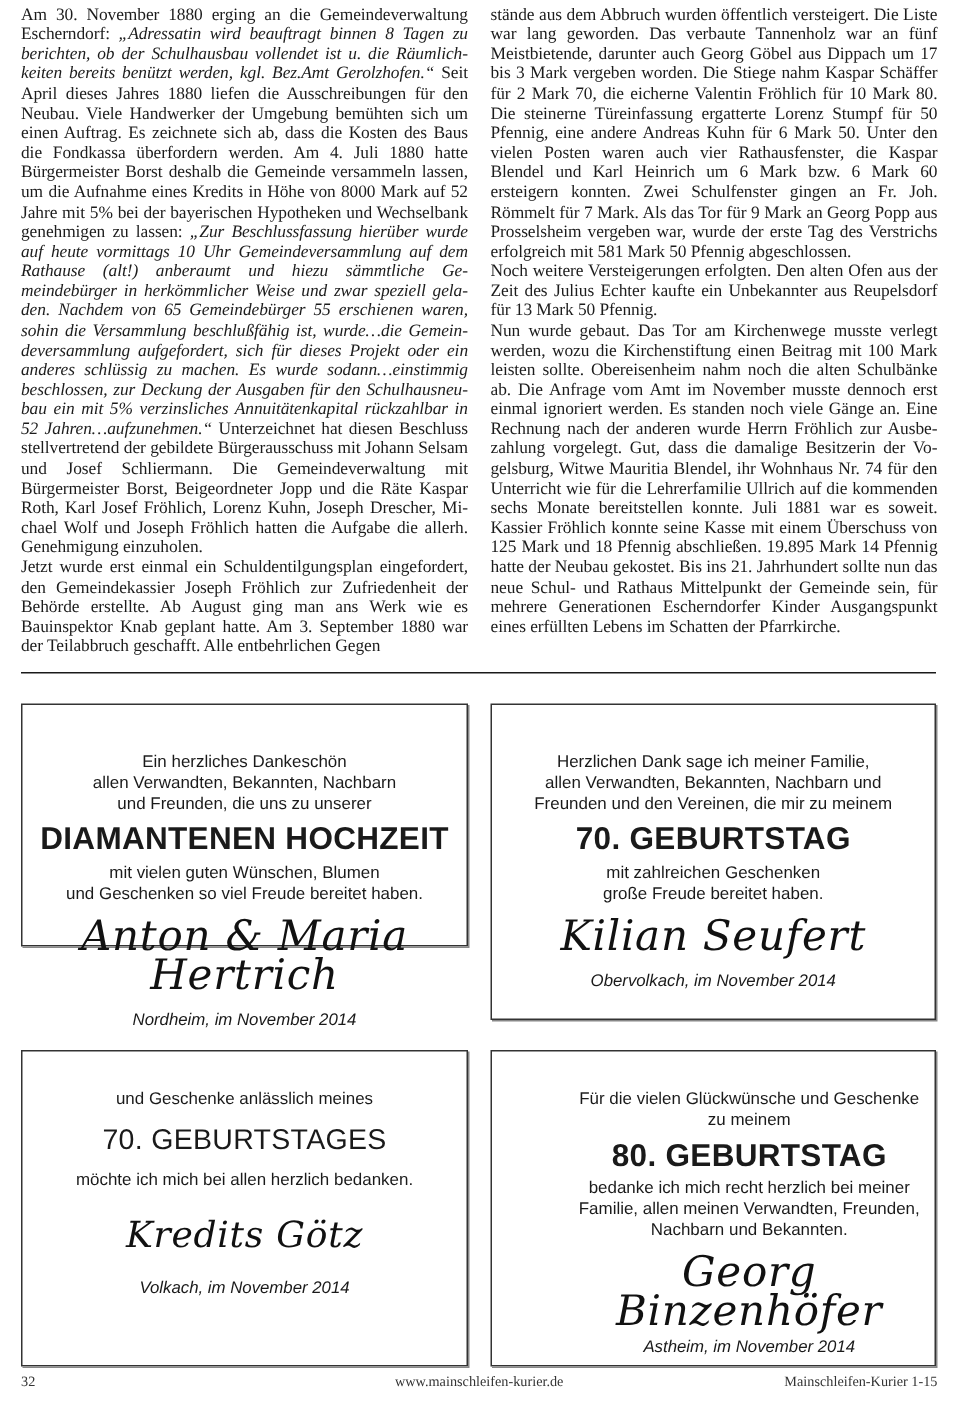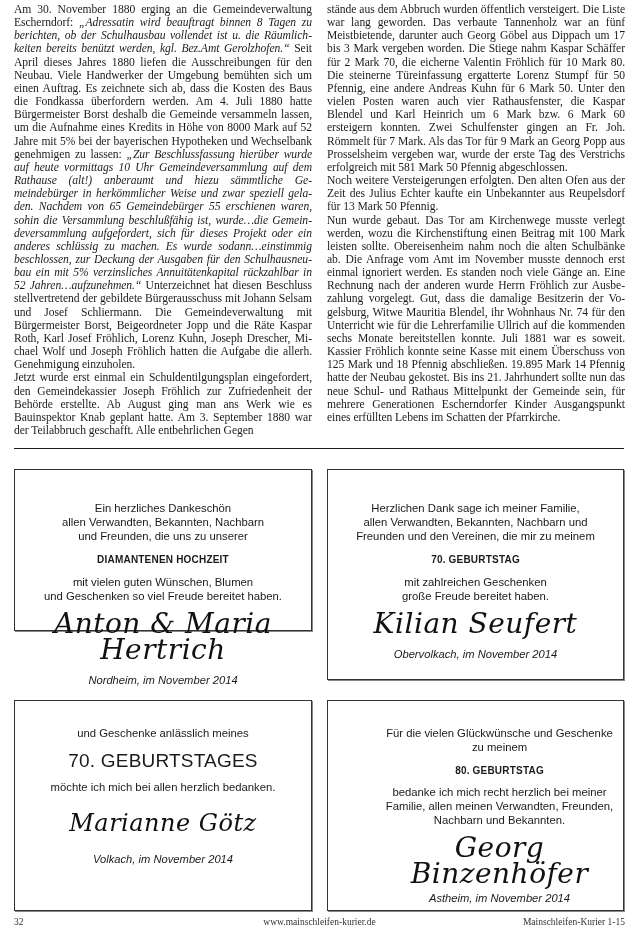--- a/index.html
+++ b/index.html
@@ -19,21 +19,21 @@
   .ad {
     position: absolute; box-sizing: border-box; border: 1.3px solid #333;
     box-shadow: 1px 1px 0 #888;
     font-family: "Liberation Sans", "DejaVu Sans", sans-serif; text-align: center; color: #1a1a1a;
   }
   .ad.a1 { left: 14px; top: 469px; width: 298px; height: 162px; }
   .ad.a2 { left: 327px; top: 469px; width: 297px; height: 211px; }
   .ad.a3 { left: 14px; top: 700px; width: 298px; height: 211px; }
   .ad.a4 { left: 327px; top: 700px; width: 297px; height: 211px; padding-left: 48px; }
   .ad .body { font-size: 11.3px; line-height: 14px; }
-  .ad .headline { font-weight: bold; font-size: 10px; line-height: 18px; letter-spacing: 0.2px; }
+  .ad .headline { font-weight: bold; font-size: 21px; line-height: 18px; letter-spacing: 0.2px; }
   .ad .headline.light { font-weight: normal; font-size: 19px; line-height: 22px; }
   .ad .sig { font-family: "DejaVu Serif", serif; font-style: italic; font-size: 28px; line-height: 26px; letter-spacing: 0.5px; color: #111; }
   .ad .place { font-style: italic; font-size: 11.2px; line-height: 14px; }
   .line { display: block; }
   .footer { position: absolute; top: 917px; left: 14px; width: 611px; height: 14px;
     font-family: "Liberation Serif", "DejaVu Serif", serif; font-size: 9.5px; color: #333; }
   .footer .page-no { position: absolute; left: 0; top: 0; }
   .footer .url { position: absolute; left: 0; right: 0; top: 0; text-align: center; }
   .footer .issue { position: absolute; right: 0; top: 0; }
 </style>
@@ -88,21 +88,21 @@
 
 <div class="ad a3">
   <div style="height:25px"></div>
   <div class="body">
     <span class="line">und Geschenke anlässlich meines</span>
   </div>
   <div class="headline light" style="margin-top:10px">70. GEBURTSTAGES</div>
   <div class="body" style="margin-top:8px">
     <span class="line">möchte ich mich bei allen herzlich bedanken.</span>
   </div>
-  <div class="sig" style="margin-top:16px; font-size:24px">Marianne Götz</div>
+  <div class="sig" style="margin-top:16px; font-size:24px">Kredits Götz</div>
   <div class="place" style="margin-top:16px">Volkach, im November 2014</div>
 </div>
 
 <div class="ad a4">
   <div style="height:25px"></div>
   <div class="body">
     <span class="line">Für die vielen Glückwünsche und Geschenke</span>
     <span class="line">zu meinem</span>
   </div>
   <div class="headline" style="margin-top:8px">80. GEBURTSTAG</div>

